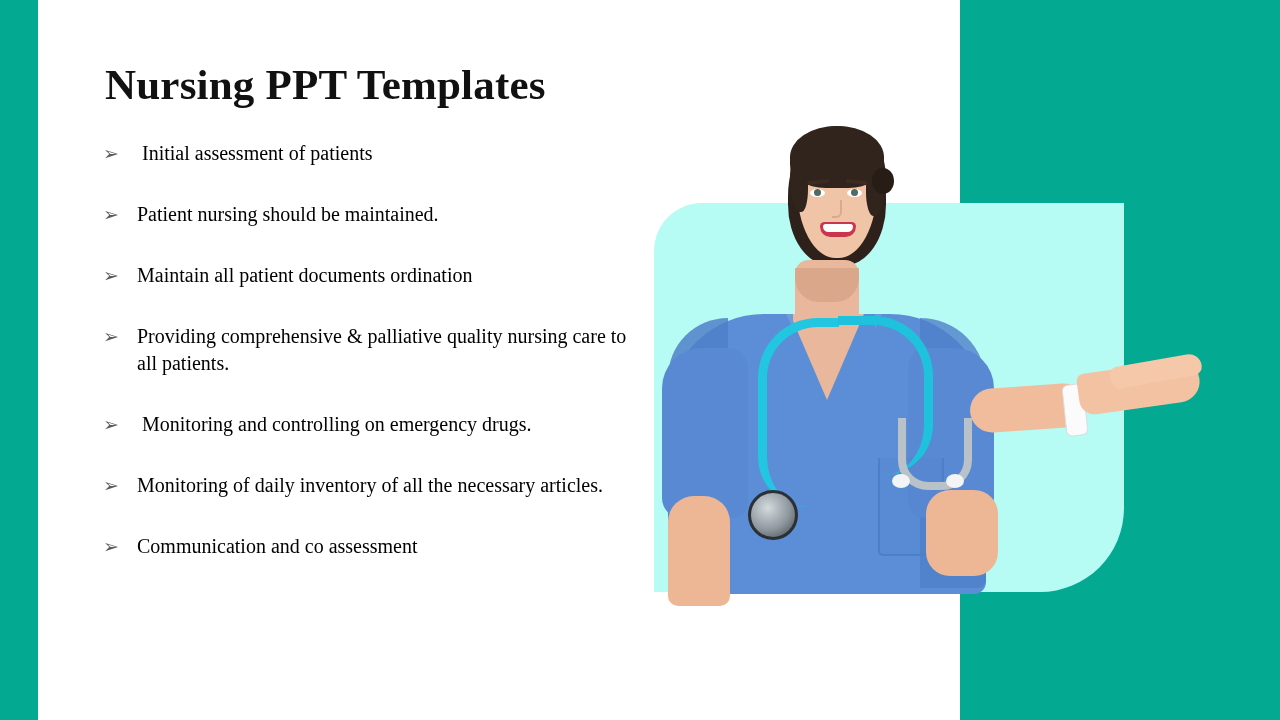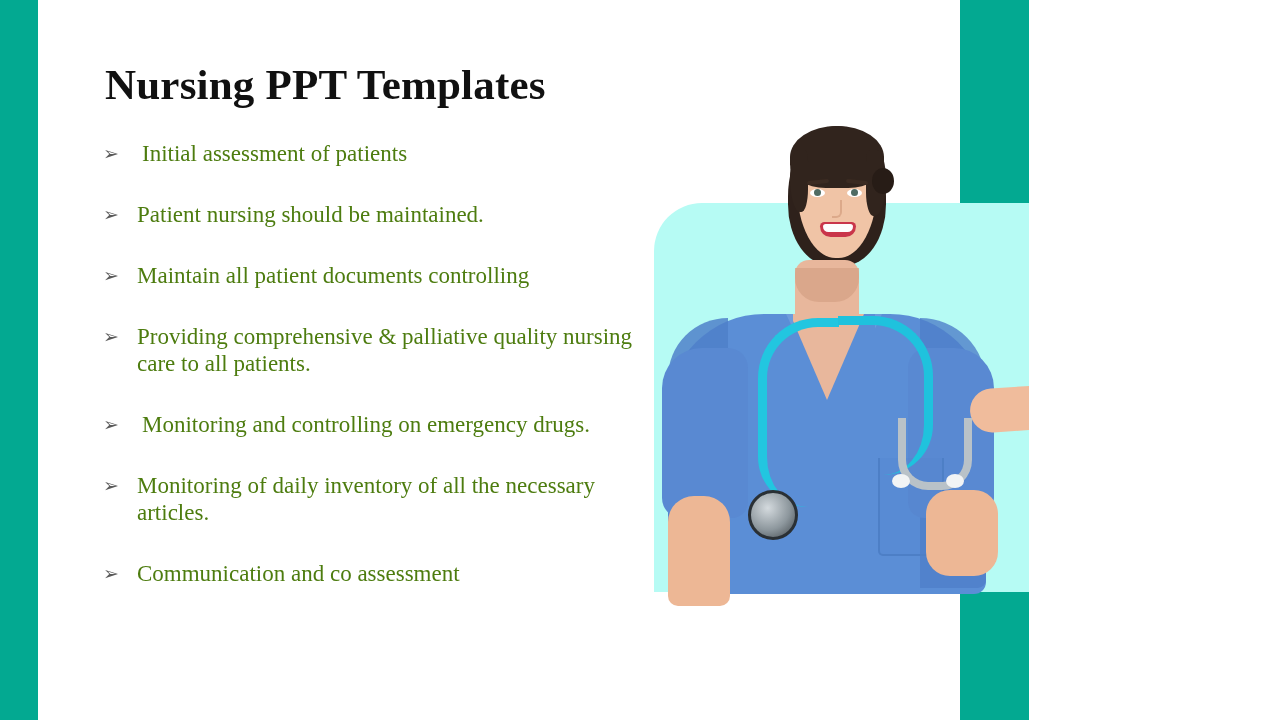--- a/index.html
+++ b/index.html
@@ -7,21 +7,21 @@
     padding: 0;
     width: 1280px;
     height: 720px;
     overflow: hidden;
     background: #ffffff;
     font-family: "Liberation Serif", serif;
   }
 
   #slide {
     position: relative;
-    width: 1029px;
+    width: 1280px;
     height: 720px;
     background: #ffffff;
     overflow: hidden;
   }
 
   
   .left-strip {
     position: absolute;
     left: 0;
     top: 0;
@@ -82,23 +82,23 @@
     width: 34px;
     font-size: 19px;
     line-height: 27px;
     color: #5a5a5a;
     font-family: "DejaVu Sans", sans-serif;
   }
 
   .bullet-text {
     flex: 1 1 auto;
     font-family: "Liberation Serif", serif;
-    font-size: 23px;
+    font-size: 20px;
     line-height: 27px;
-    color: #4d7c0f;
+    color: #000000;
   }
 
   .bullet-text.indent-extra { padding-left: 5px; }
 
   
   .photo {
     position: absolute;
     left: 640px;
     top: 118px;
     width: 580px;
@@ -345,21 +345,21 @@
       <span class="bullet-text indent-extra">Initial assessment of patients</span>
     </div>
 
     <div class="bullet-row">
       <span class="bullet-marker">➢</span>
       <span class="bullet-text">Patient nursing should be maintained.</span>
     </div>
 
     <div class="bullet-row">
       <span class="bullet-marker">➢</span>
-      <span class="bullet-text">Maintain all patient documents controlling</span>
+      <span class="bullet-text">Maintain all patient documents ordination</span>
     </div>
 
     <div class="bullet-row">
       <span class="bullet-marker">➢</span>
       <span class="bullet-text">Providing comprehensive &amp; palliative quality nursing care to all patients.</span>
     </div>
 
     <div class="bullet-row">
       <span class="bullet-marker">➢</span>
       <span class="bullet-text indent-extra">Monitoring and controlling on emergency drugs.</span>

